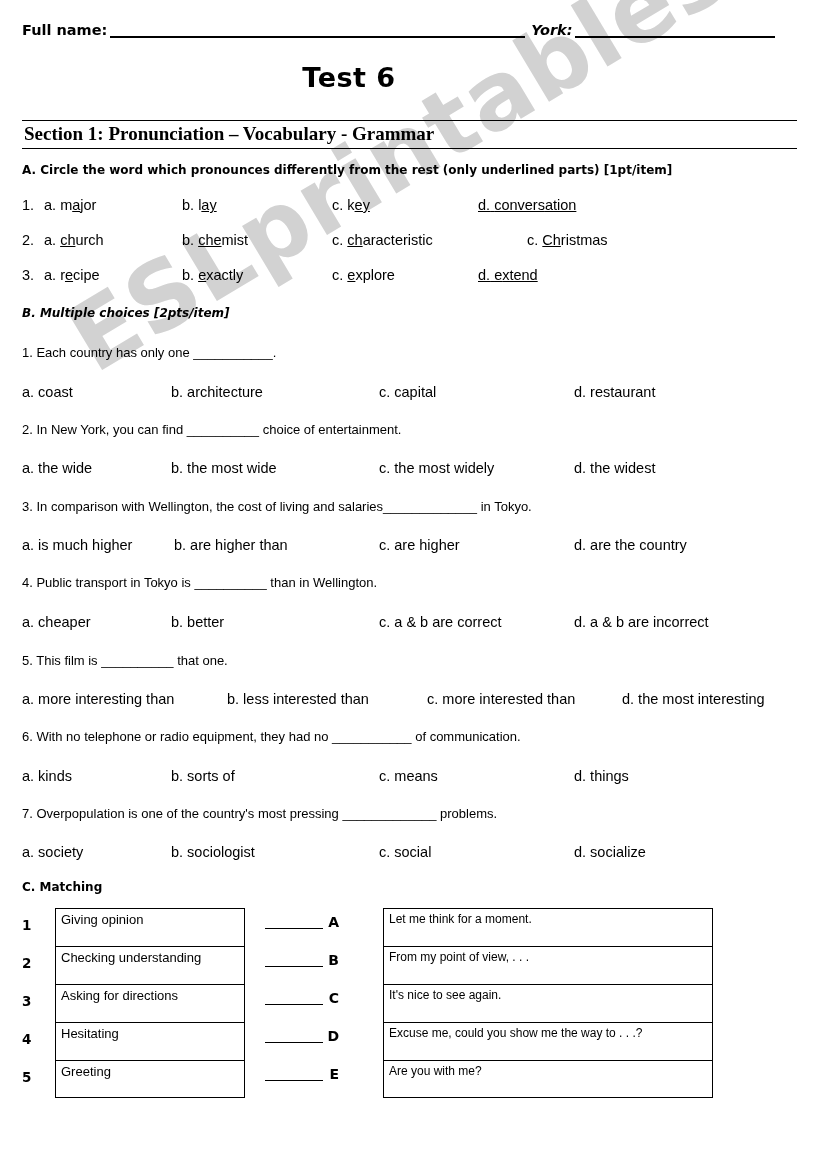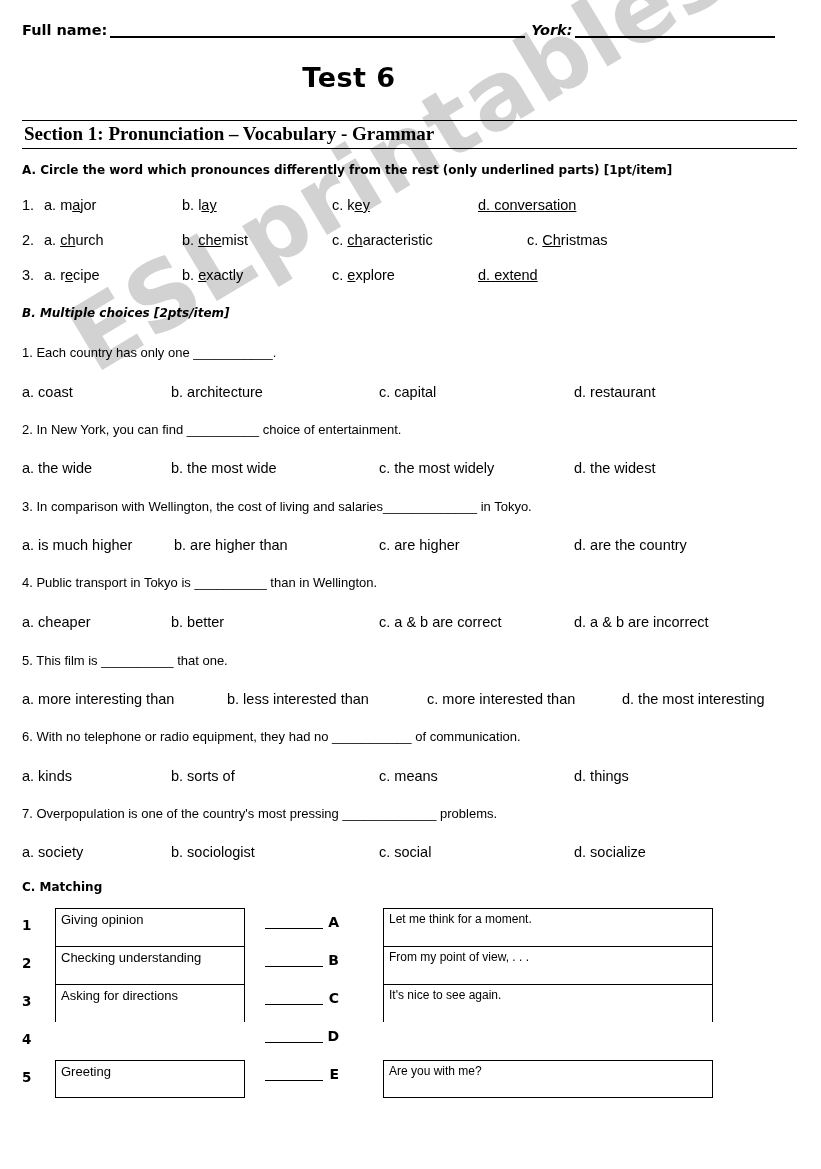--- a/index.html
+++ b/index.html
@@ -283,22 +283,24 @@
         <div class="mrow">
           <span class="mnum">3</span>
           <div class="mleft">Asking for directions</div>
           <span class="mline"></span>
           <span class="mletter">C</span>
           <div class="mright">It's nice to see again.</div>
         </div>
 
         <div class="mrow">
           <span class="mnum">4</span>
+          <div class="mleft">Hesitating</div>
           <span class="mline"></span>
           <span class="mletter">D</span>
+          <div class="mright">Excuse me, could you show me the way to . . .?</div>
         </div>
 
         <div class="mrow">
           <span class="mnum">5</span>
           <div class="mleft">Greeting</div>
           <span class="mline"></span>
           <span class="mletter">E</span>
           <div class="mright">Are you with me?</div>
         </div>
 

